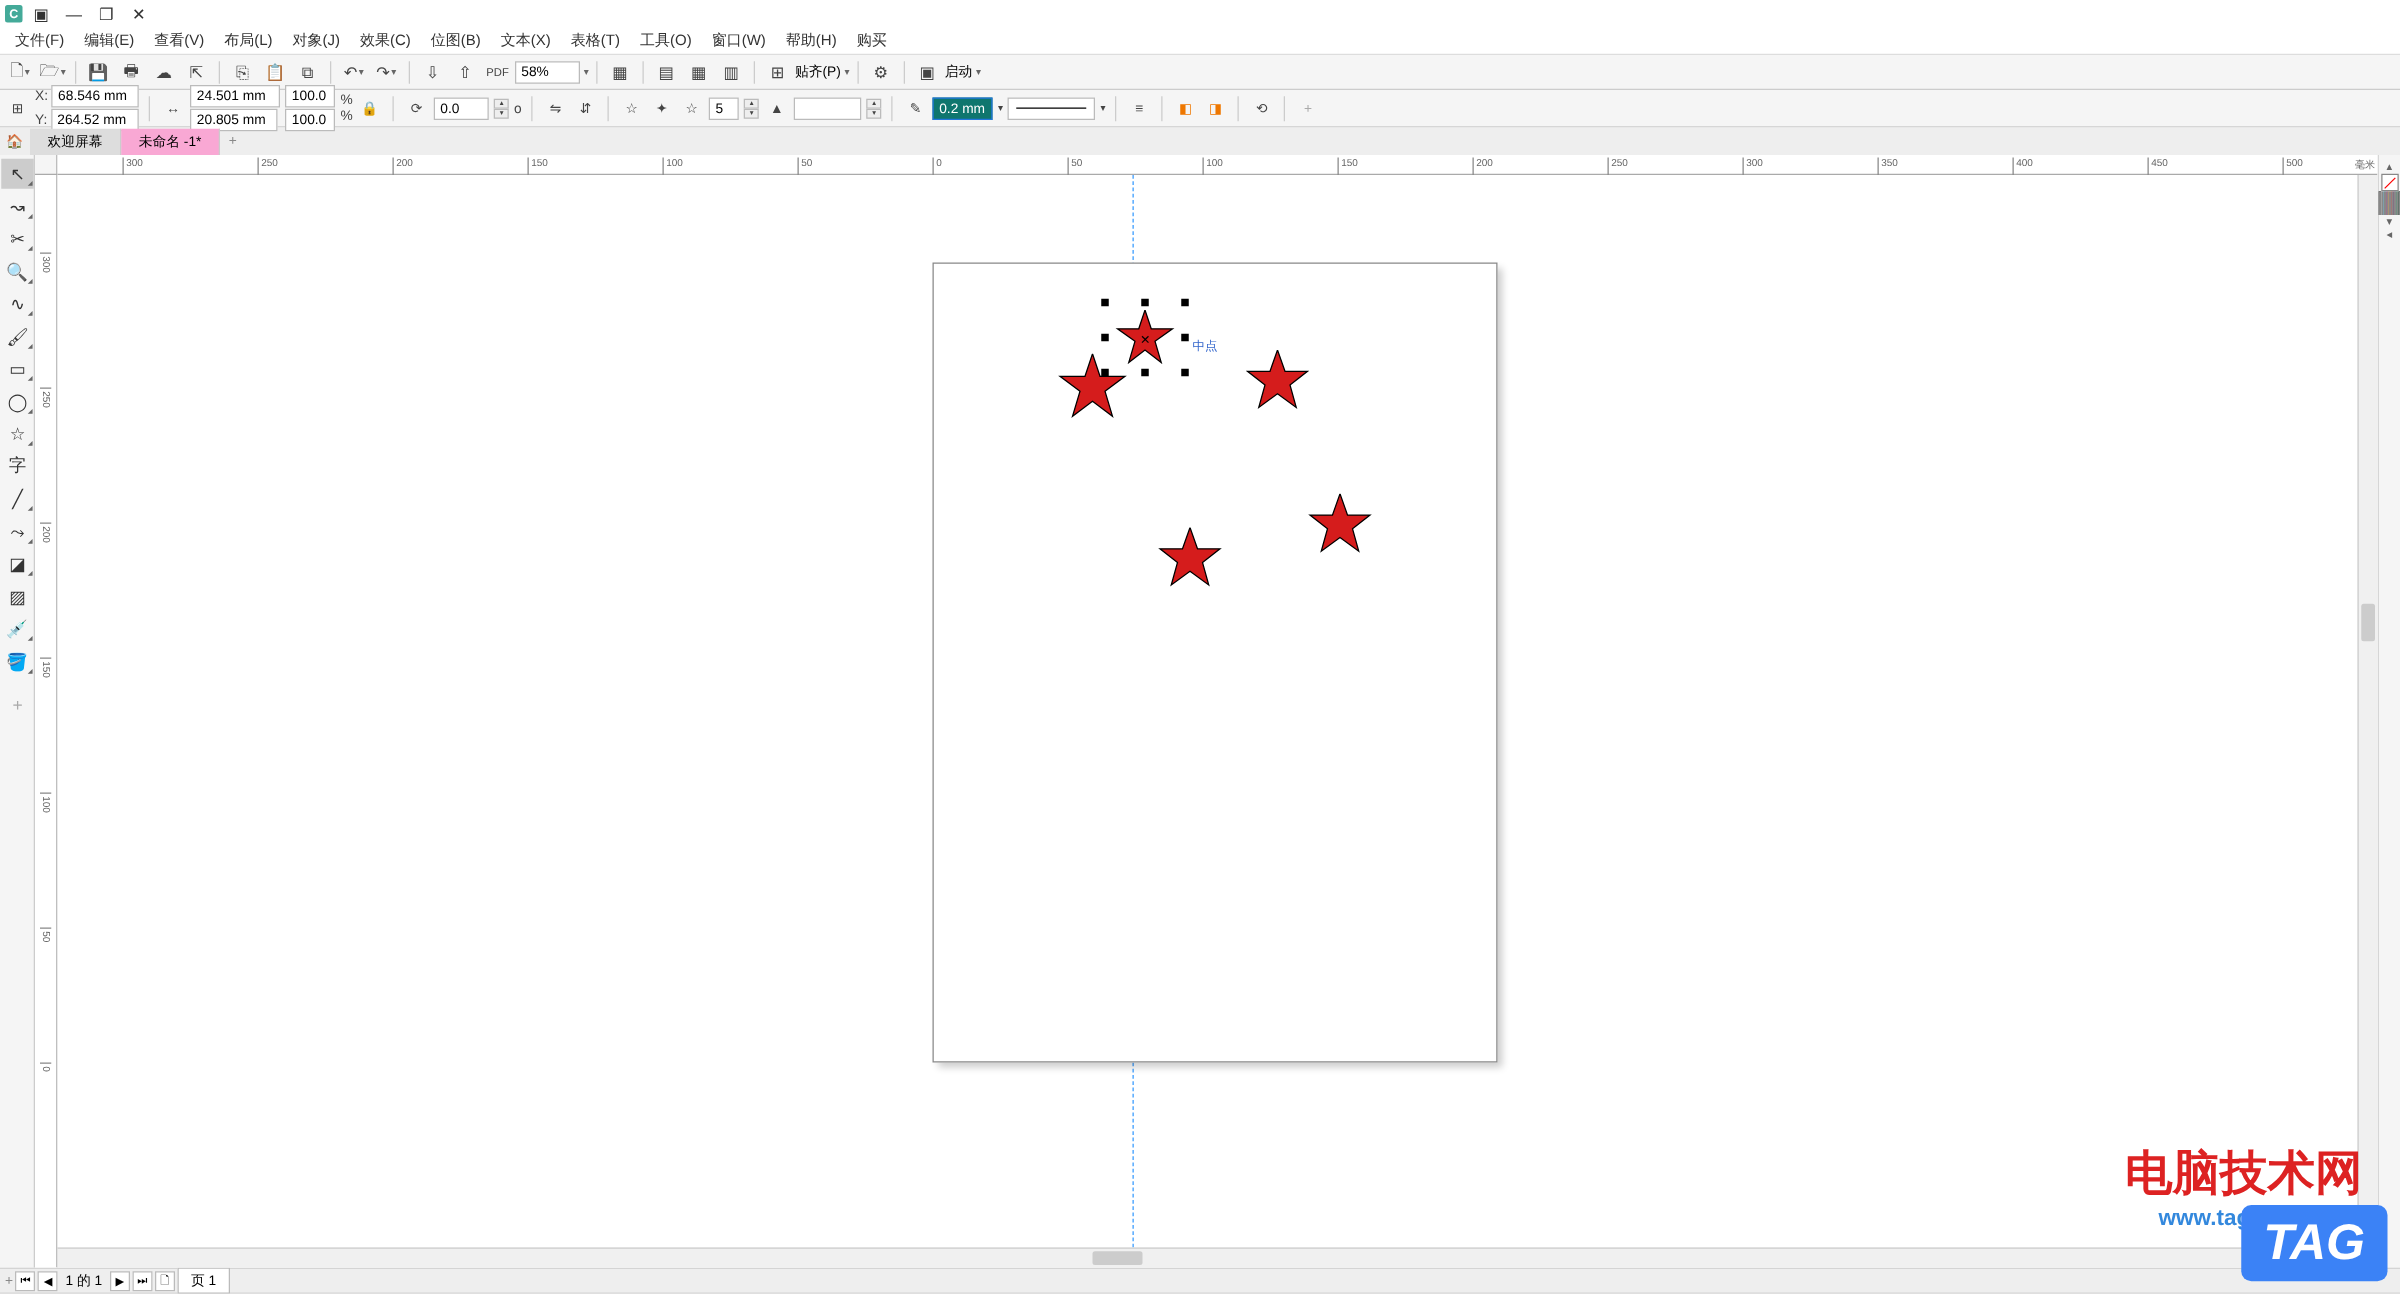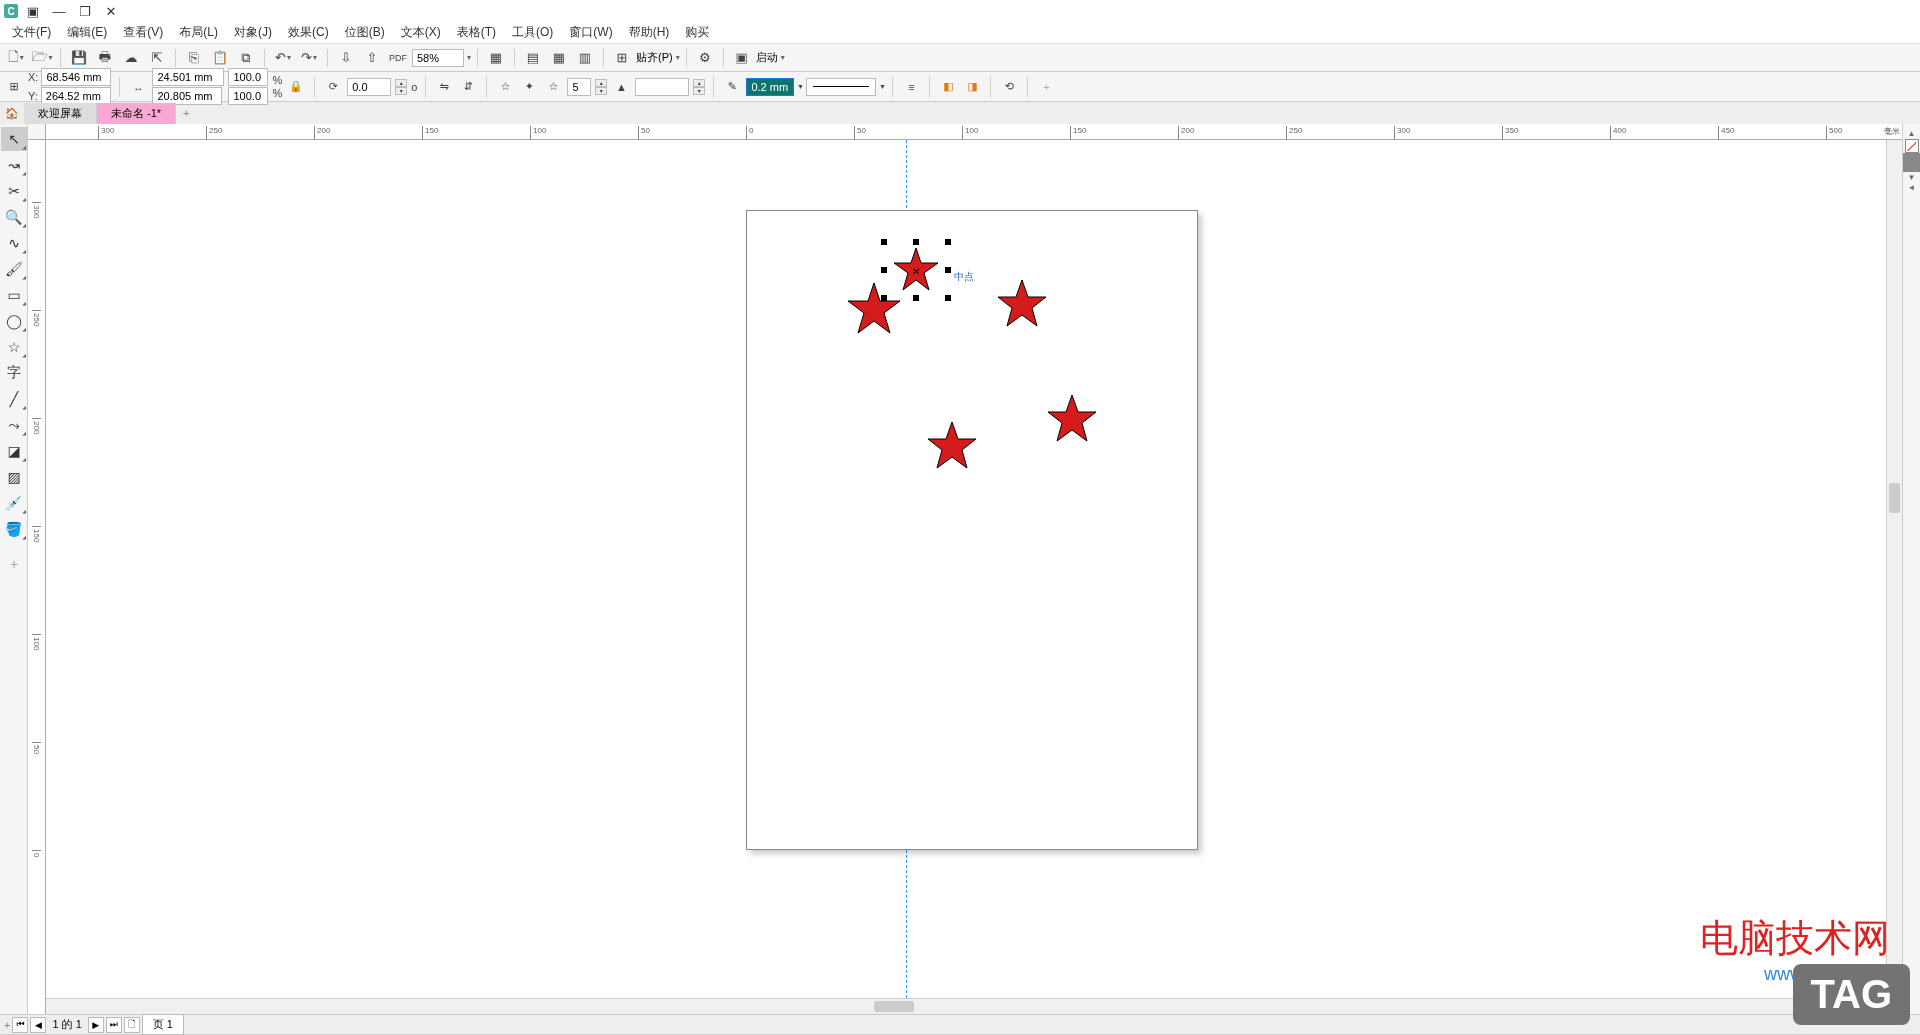--- a/index.html
+++ b/index.html
@@ -70,23 +70,23 @@
 .color-palette-v .sw.none { background: #fff; position: relative; }
 .color-palette-v .sw.none::after { content: ""; position: absolute; left: 0; right: 0; top: 50%; border-top: 1px solid red; transform: rotate(-45deg); }
 .color-palette-v .arrow { text-align: center; font-size: 9px; color: #666; cursor: pointer; }
 
 .page-nav { height: 20px; background: #eee; border-top: 1px solid #ccc; display: flex; align-items: center; font-size: 11px; padding: 0 4px; gap: 2px; }
 .page-nav .nav-btn { width: 16px; height: 16px; display: inline-flex; align-items: center; justify-content: center; border: 1px solid #bbb; background: #fff; cursor: pointer; font-size: 9px; }
 .page-nav .page-tab { padding: 2px 10px; background: #fff; border: 1px solid #bbb; cursor: pointer; }
 
 .doc-palette { height: 18px; background: #f5f5f5; border-top: 1px solid #ccc; display: flex; align-items: center; padding: 0 30px; gap: 1px; }
 
-.watermark { position: absolute; right: 30px; bottom: 50px; font-size: 38px; font-weight: normal; color: #d22; pointer-events: none; text-align: right; }
+.watermark { position: absolute; right: 30px; bottom: 50px; font-size: 38px; font-weight: bold; color: #d22; pointer-events: none; text-align: center; }
 .watermark .url { font-size: 18px; color: #3388dd; }
-.tag-badge { position: absolute; right: 10px; bottom: 10px; background: #737373; color: #fff; font-size: 40px; font-weight: bold; padding: 8px 18px; border-radius: 8px; pointer-events: none; }
+.tag-badge { position: absolute; right: 10px; bottom: 10px; background: #3b82f6; color: #fff; font-size: 40px; font-weight: bold; padding: 8px 18px; border-radius: 8px; pointer-events: none; font-style: italic; }
 
 .line-style-box { width: 70px; height: 18px; border: 1px solid #bbb; background: #fff; display: inline-flex; align-items: center; justify-content: center; }
 .line-style-box .line { width: 56px; border-top: 1px solid #000; }
 </style>
 </head>
 <body>
 
 <div class="titlebar">
   <span class="logo">C</span>
   <div class="win-controls">

